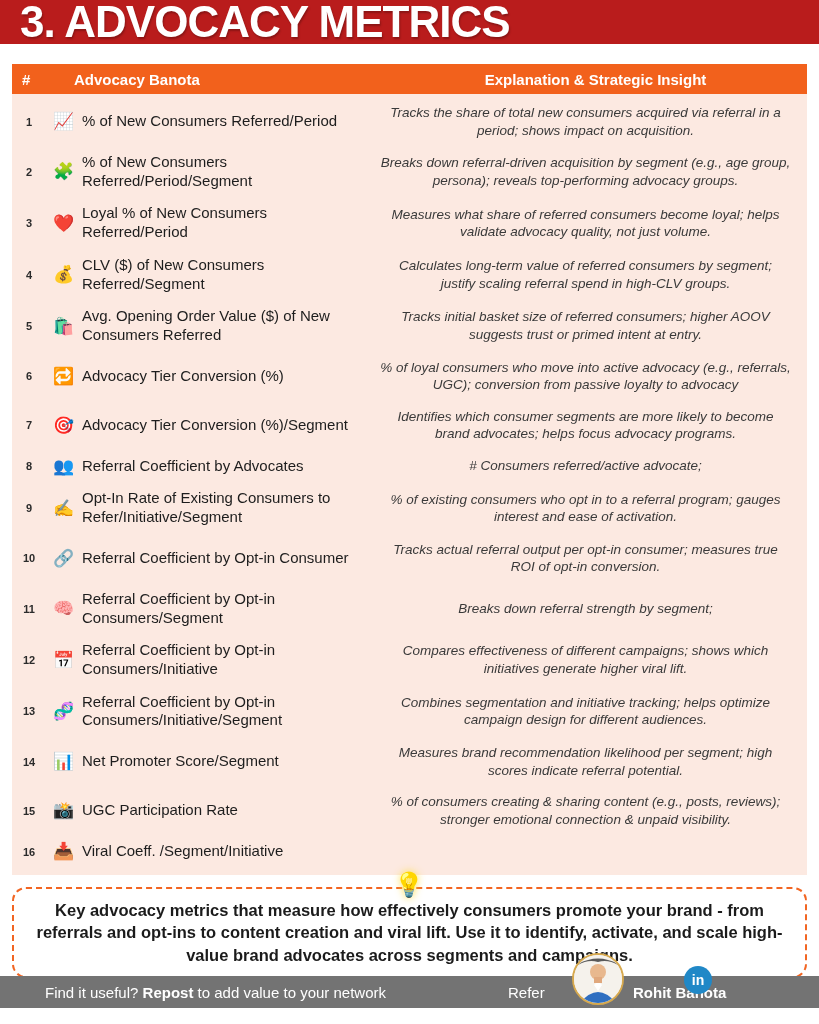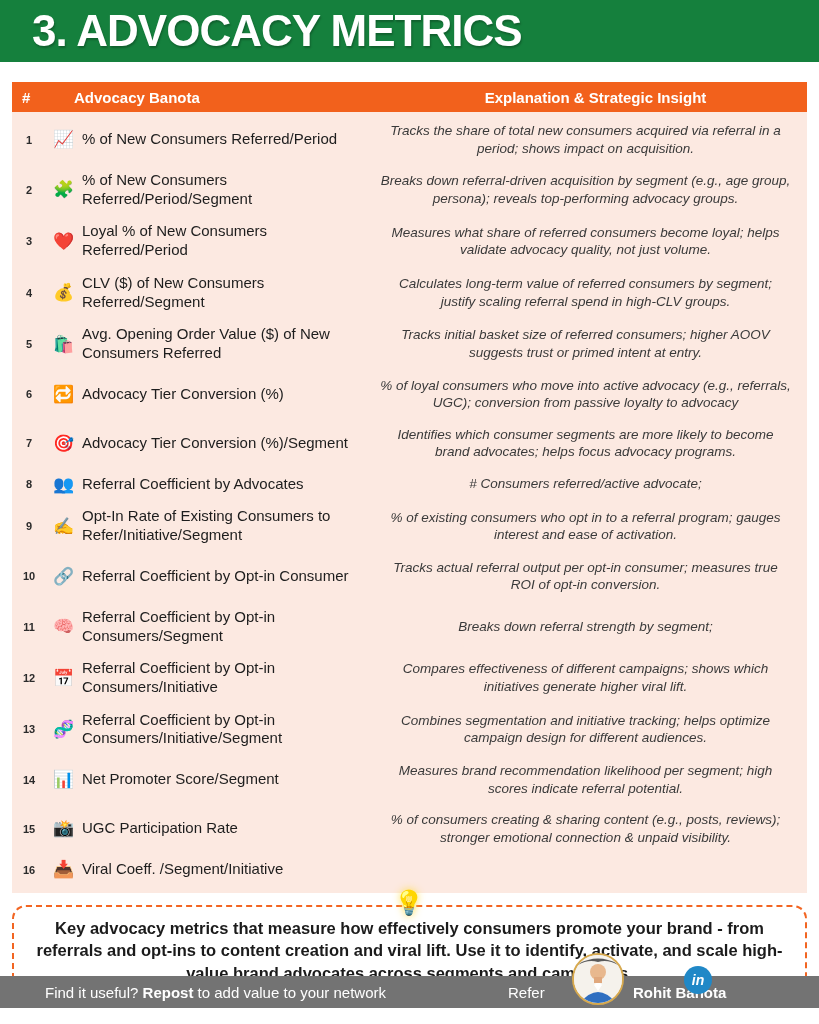--- a/index.html
+++ b/index.html
@@ -7,25 +7,25 @@
   body {
     width: 819px; height: 1024px;
     background: #ffffff;
     font-family: "Liberation Sans", sans-serif;
     overflow: hidden;
     position: relative;
   }
 
   
   .banner {
-    height: 62px;
-    background: #15803d;
+    height: 44px;
+    background: #b91c1c;
     display: flex;
     align-items: center;
-    padding-left: 32px;
+    padding-left: 20px;
   }
   .banner h1 {
     color: #ffffff;
     font-size: 44px;
     font-weight: bold;
     letter-spacing: -1px;
     text-shadow: 1px 2px 2px rgba(0,0,0,0.25);
     white-space: nowrap;
   }
 
@@ -166,21 +166,20 @@
     width: 28px; height: 28px;
     border-radius: 50%;
     background: #2088c7;
     color: #ffffff;
     font-weight: bold;
     font-size: 14px;
     display: flex;
     align-items: center;
     justify-content: center;
     z-index: 3;
-    font-style: italic;
   }
 </style>
 </head>
 <body>
 
 <header class="banner">
   <h1>3. ADVOCACY METRICS</h1>
 </header>
 
 <div class="gap"></div>

